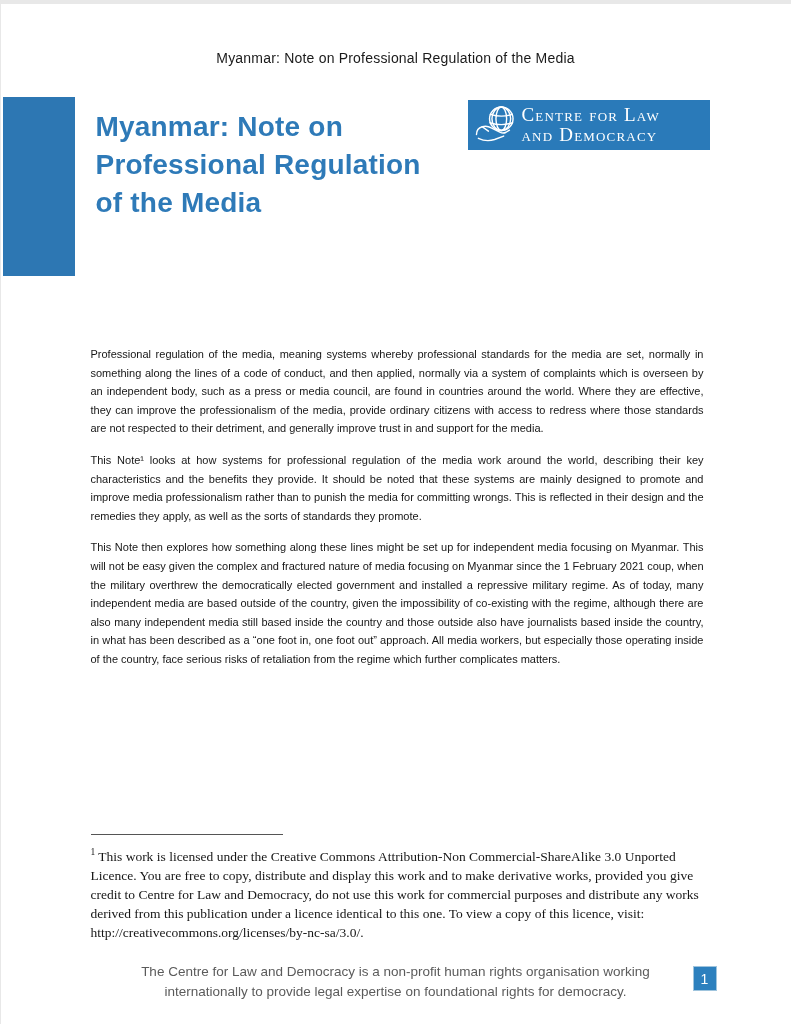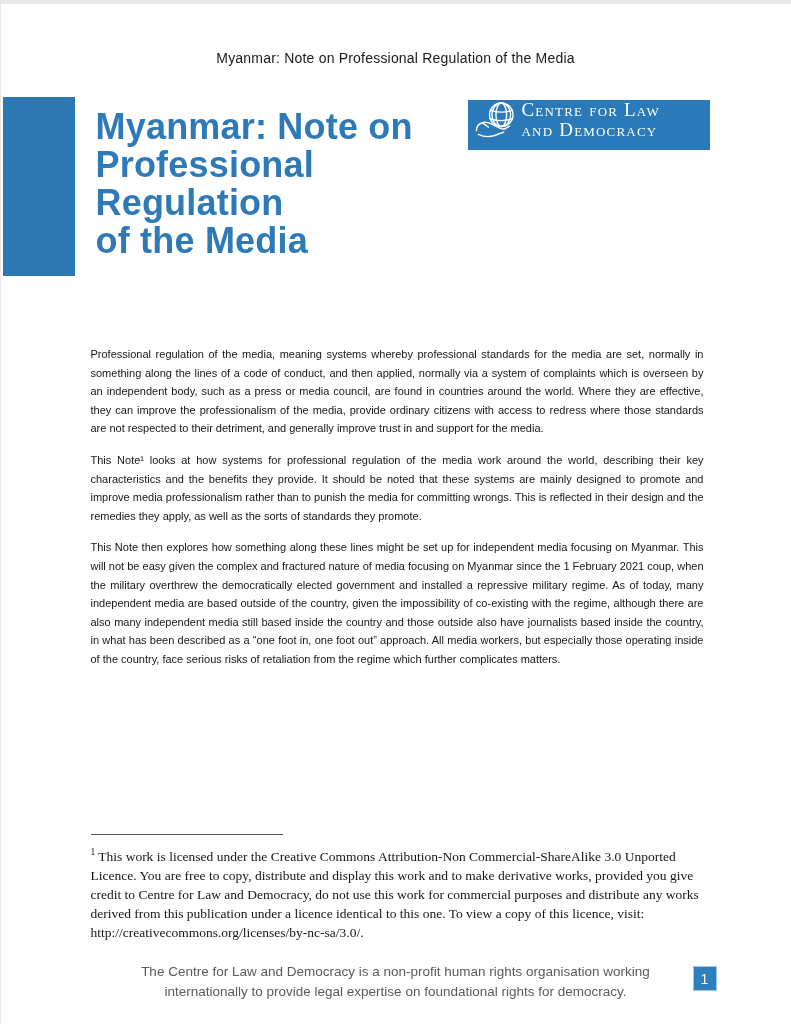--- a/index.html
+++ b/index.html
@@ -35,41 +35,42 @@
     background: #2d77b3;
   }
 
   .title-block {
     position: absolute;
     left: 95px;
     top: 104px;
     width: 370px;
   }
   .doc-title {
-    font-size: 36px;
+    font-size: 28px;
     font-weight: bold;
     color: #2e7ab8;
     line-height: 38px;
     letter-spacing: 0.2px;
   }
   .doc-date {
     margin-top: 17px;
     font-size: 24px;
     font-weight: bold;
     color: #e09b55;
   }
 
   .logo-box {
     position: absolute;
     left: 467px;
     top: 96px;
     width: 242px;
     height: 50px;
     background: #2a7ab9;
     display: flex;
+    align-items: center;
   }
   .logo-icon {
     width: 46px;
     height: 42px;
     margin-left: 6px;
     flex: 0 0 auto;
   }
   .logo-text {
     color: #ffffff;
     font-family: "Liberation Serif", serif;

